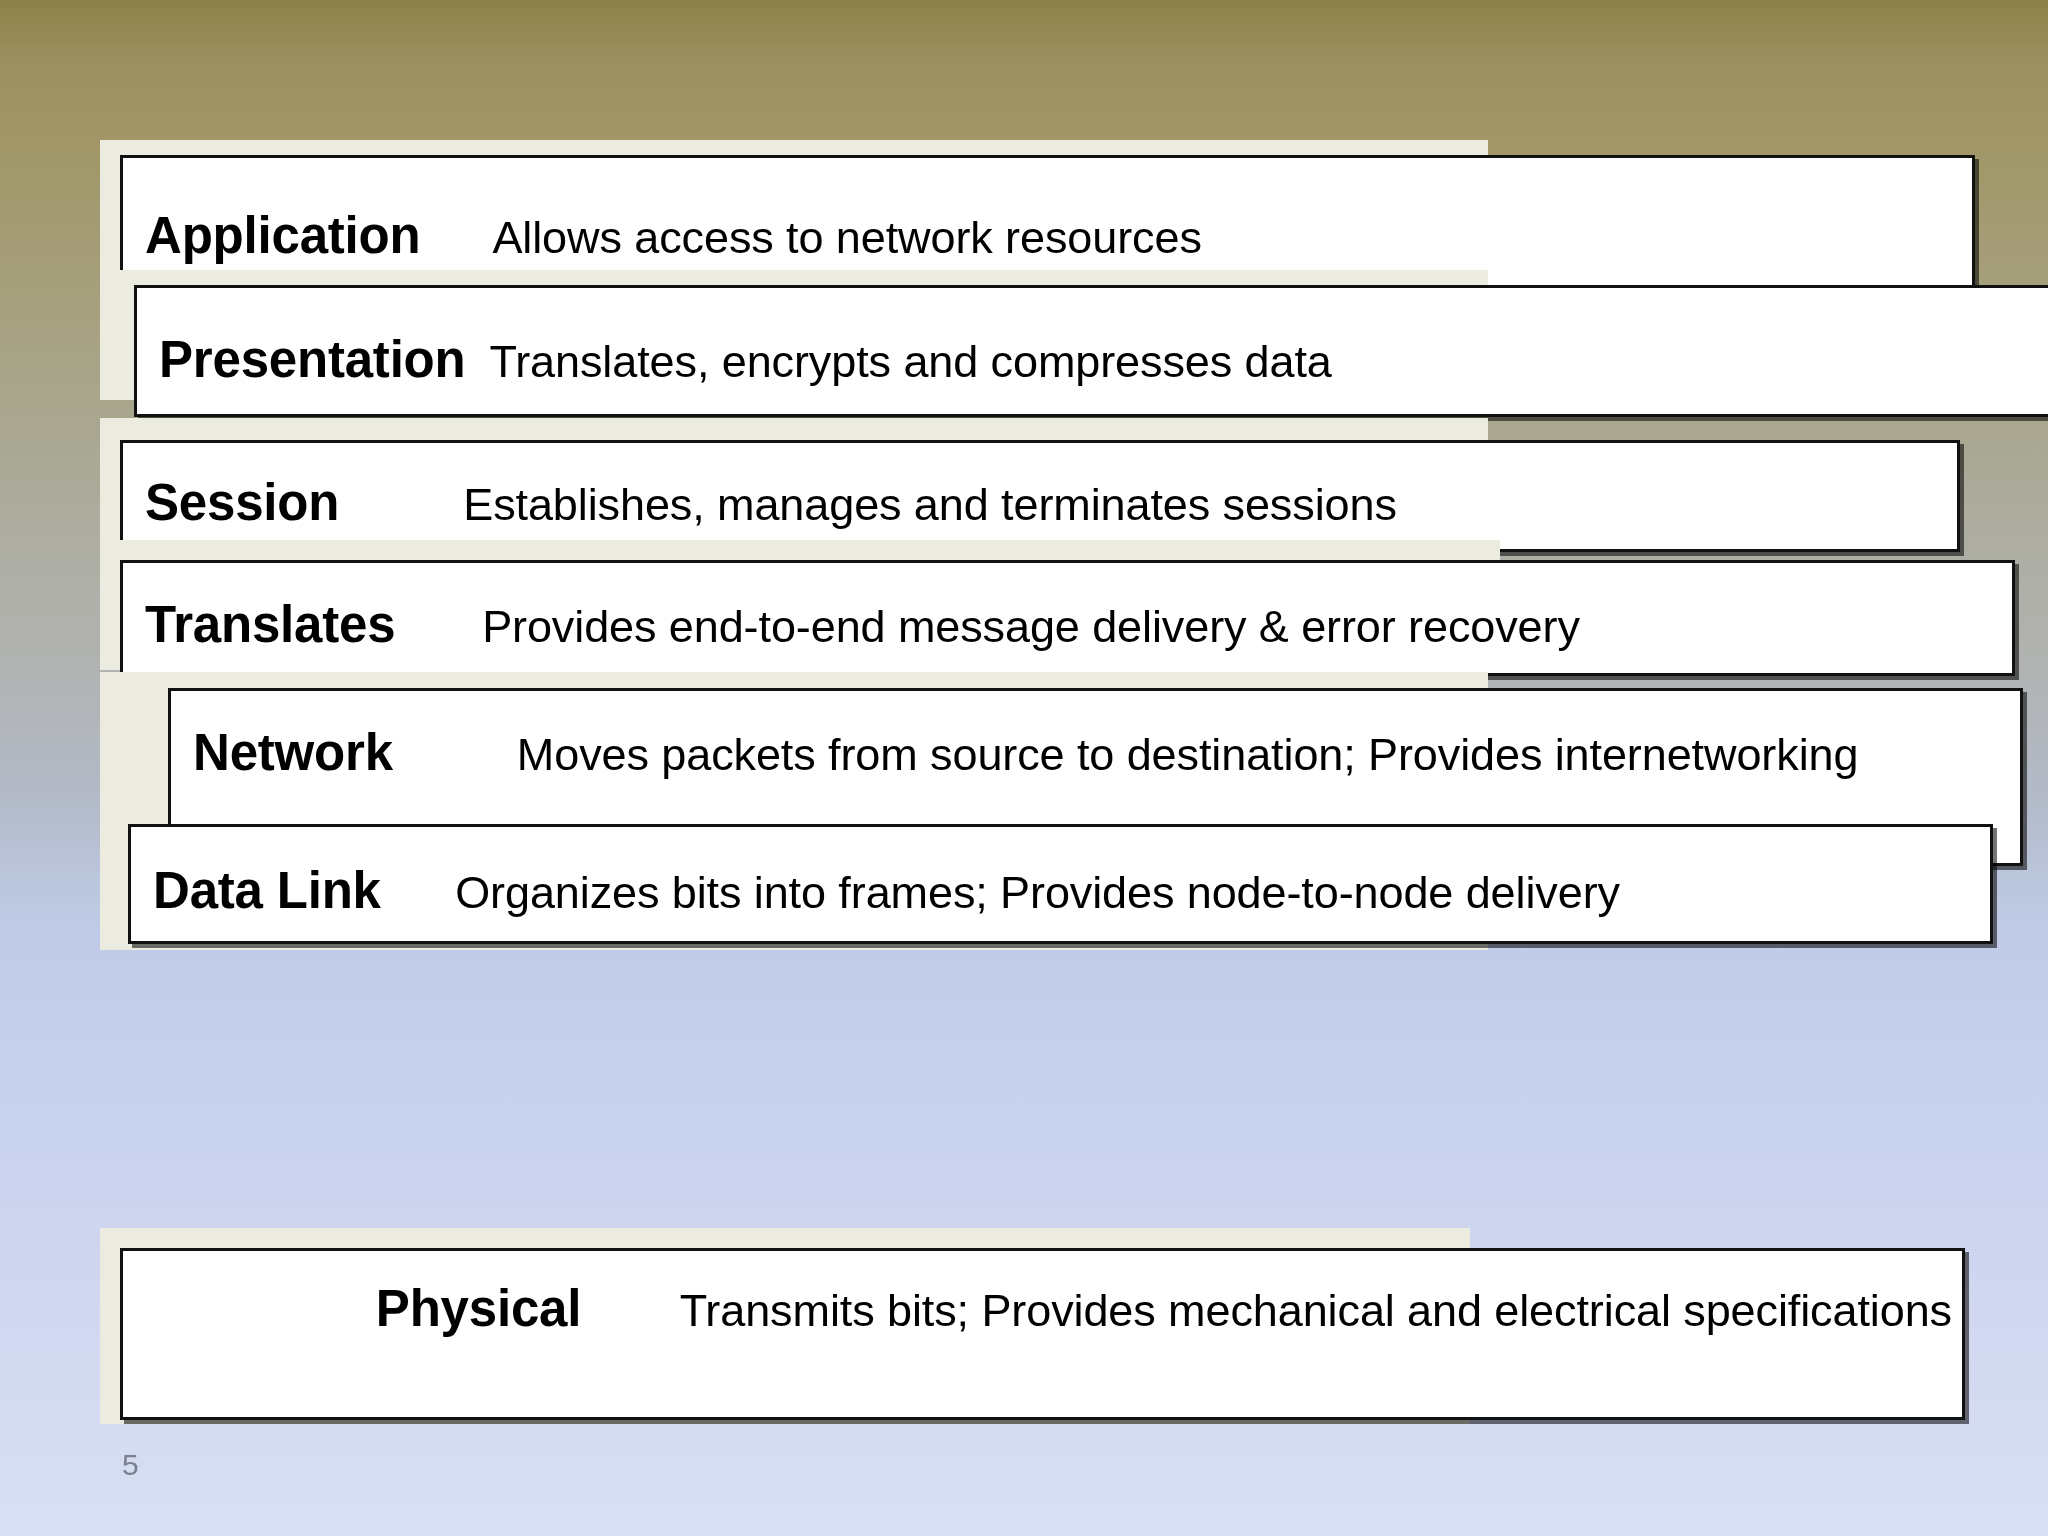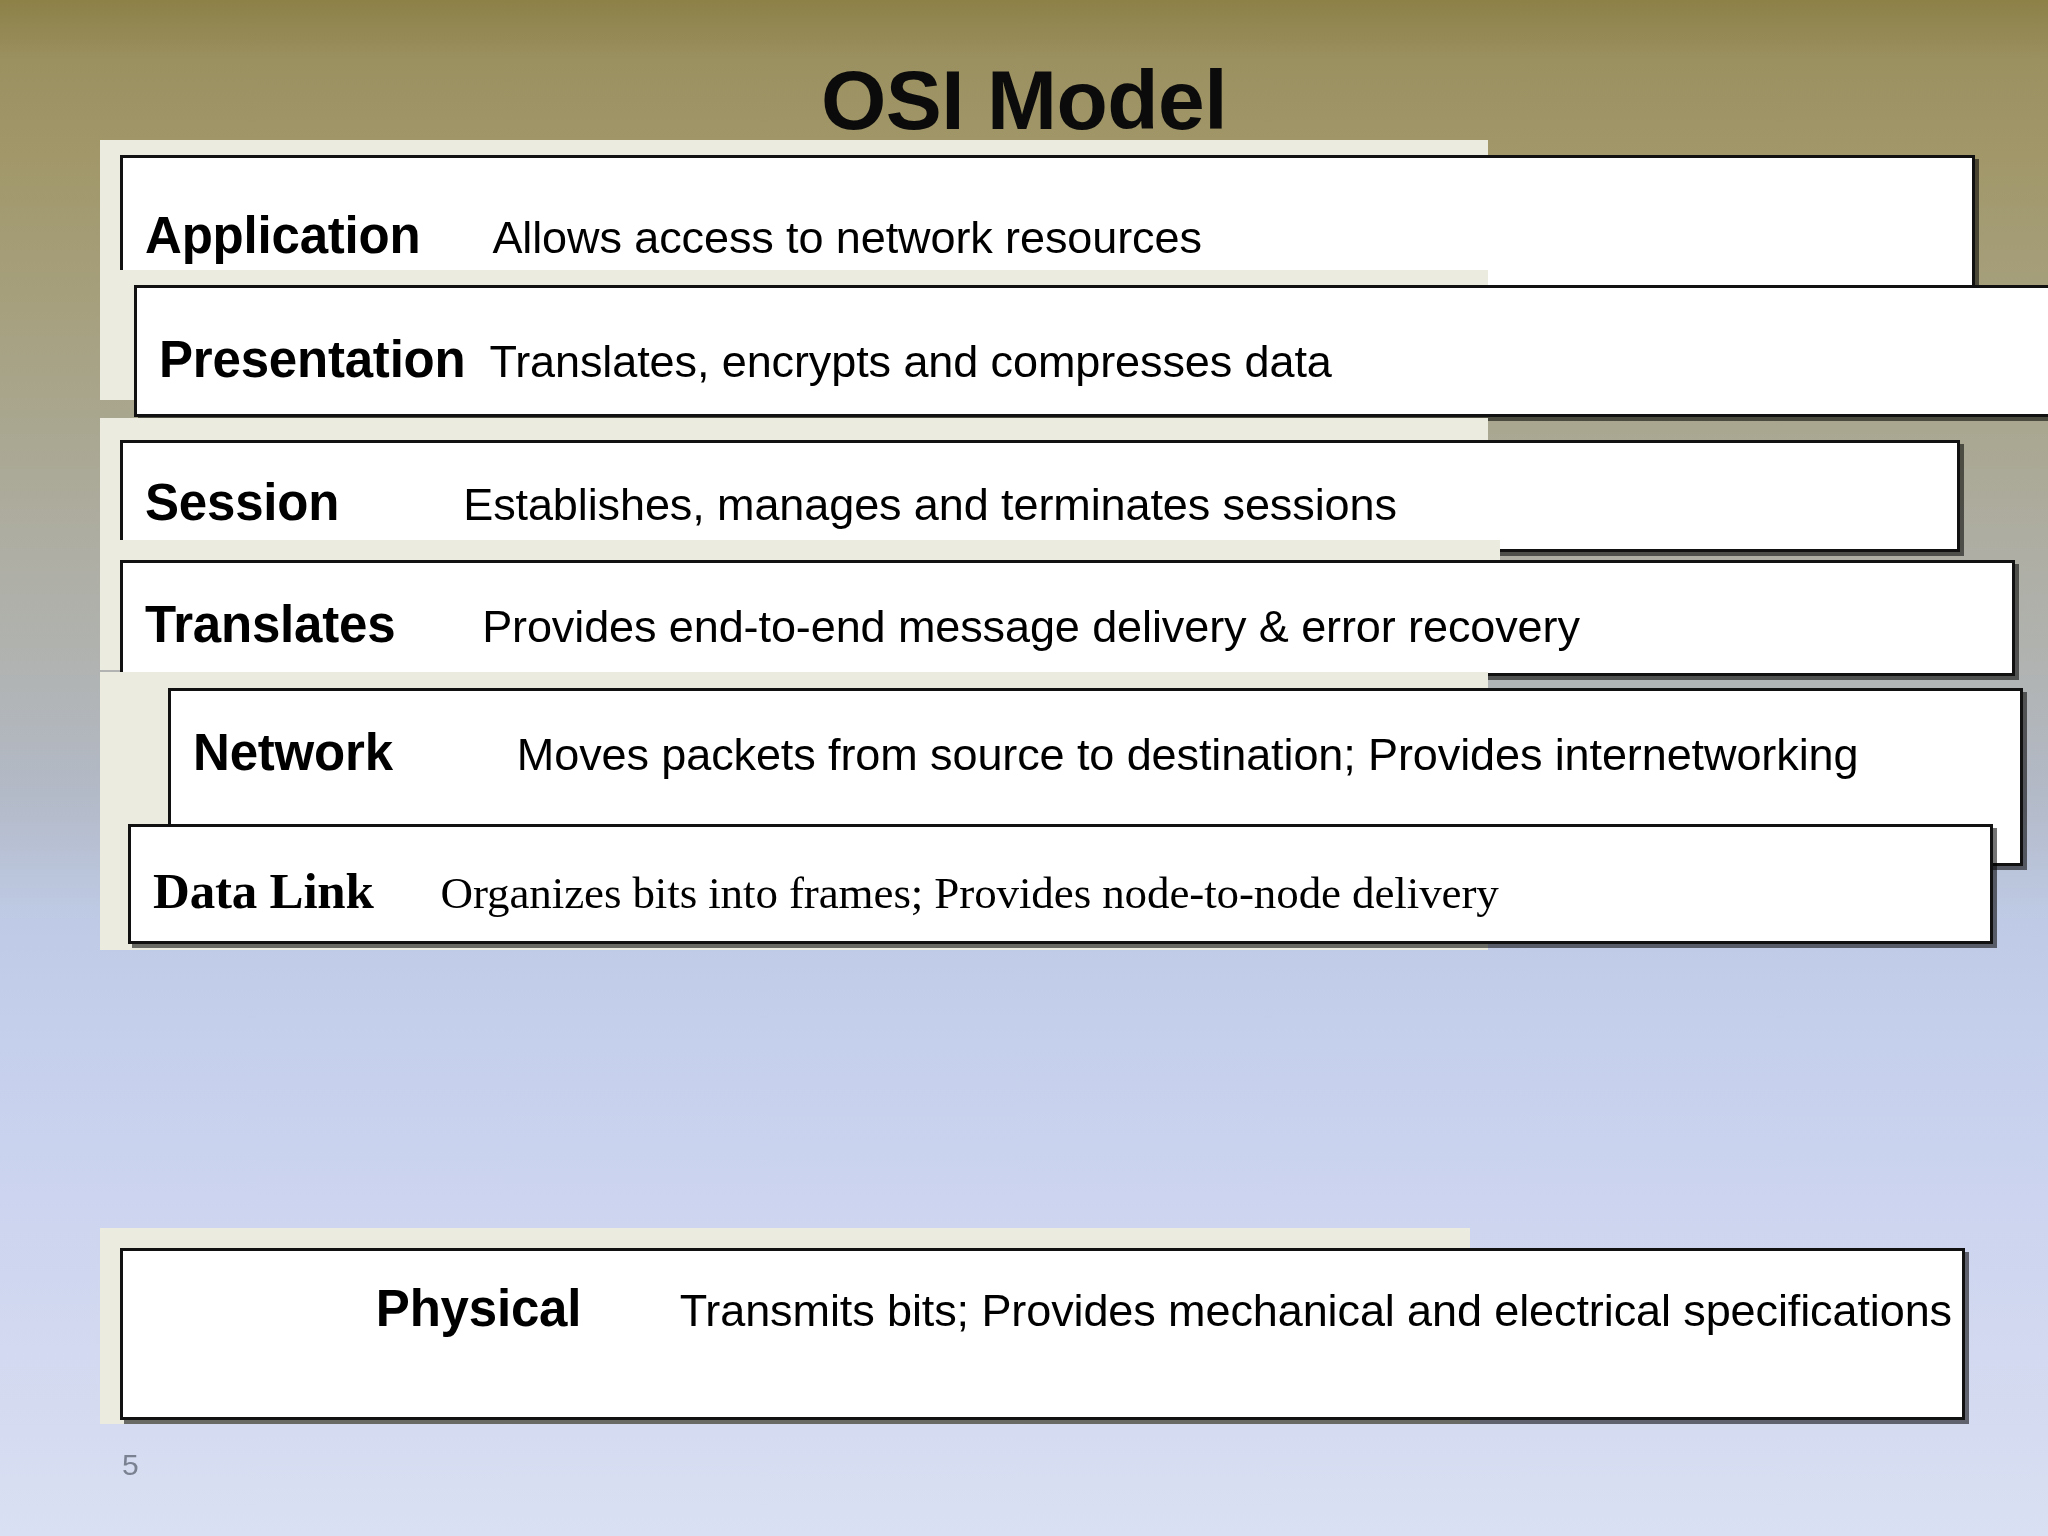--- a/index.html
+++ b/index.html
@@ -94,21 +94,20 @@
     top: 1448px;
     font-size: 30px;
     color: #7a8191;
   }
 </style>
 </head>
 <body>
 
 <div id="slide">
 
-  <div id="slide-title">OSI Model</div>
 
   <div class="layer-row" style="left:100px; top:140px; width:1880px; height:160px;">
     <div class="layer-shadow" style="left:0px; top:0px; width:1388px; height:130px;"></div>
     <div class="layer-card" style="left:20px; top:15px; width:1855px; height:140px;">
       <div class="layer-text" style="top:48px;">
         <span class="layer-name">Application</span><span class="layer-desc">      </span><span class="layer-desc">Allows access to network resources</span>
       </div>
     </div>
   </div>
 
@@ -141,21 +140,21 @@
 
   <div class="layer-row" style="left:100px; top:672px; width:1880px; height:200px;">
     <div class="layer-shadow" style="left:0px; top:0px; width:1388px; height:200px;"></div>
     <div class="layer-card" style="left:20px; top:16px; width:1855px; height:178px;margin-left:48px;">
       <div class="layer-text" style="top:32px;">
         <span class="layer-name">Network</span><span class="layer-desc">          </span><span class="layer-desc" style="white-space:normal;">Moves packets from source to destination; Provides internetworking</span>
       </div>
     </div>
   </div>
 
-  <div class="layer-row" style="left:100px; top:830px; width:1880px; height:140px;font-family:Liberation Serif, serif;">
+  <div class="layer-row" style="left:100px; top:830px; width:1880px; height:140px;">
     <div class="layer-shadow" style="left:0px; top:0px; width:1388px; height:120px;"></div>
     <div class="layer-card" style="left:28px; top:-6px; width:1865px; height:120px;">
       <div class="layer-text" style="top:34px;">
         <span class="layer-name">Data Link</span><span class="layer-desc">      </span><span class="layer-desc">Organizes bits into frames; Provides node-to-node delivery</span>
       </div>
     </div>
   </div>
 
   <div class="layer-row" style="left:100px; top:1228px; width:1880px; height:200px;text-align:right;">
     <div class="layer-shadow" style="left:0px; top:0px; width:1370px; height:196px;"></div>

